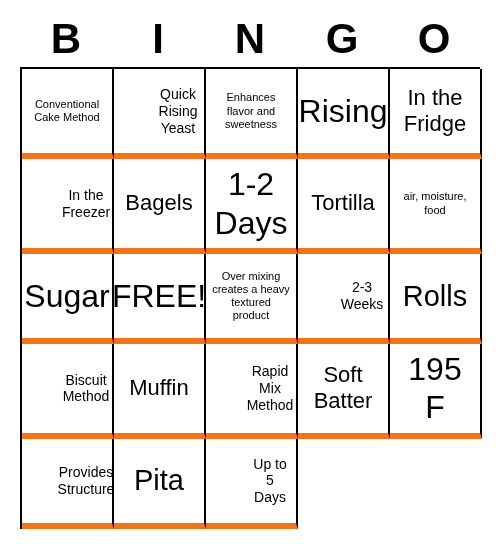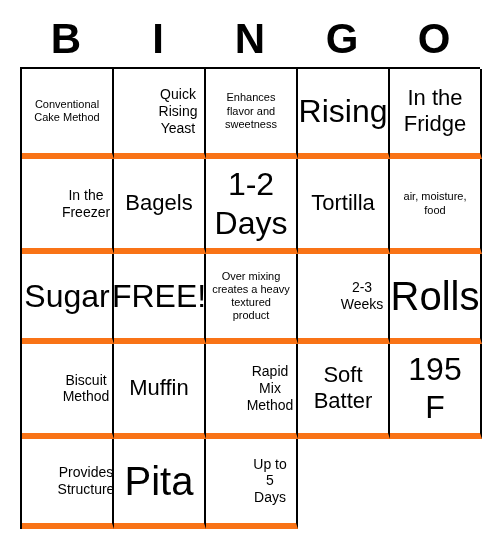--- a/index.html
+++ b/index.html
@@ -46,21 +46,21 @@
       padding: 6px;
       font-family: Arial, sans-serif;
     }
     .bingo-cell span {
       line-height: 1.2;
     }
     .size-small { font-size: 11px; }
     .size-medium { font-size: 14px; margin-left: 38px; }
     .size-large { font-size: 22px; }
     .size-xlarge { font-size: 32px; }
-    .size-xxlarge { font-size: 40px; }
+    .size-xxlarge { font-size: 29px; }
   </style>
 </head>
 <body>
 
 <div class="bingo-card">
   <div class="bingo-title">
     <span>B</span>
     <span>I</span>
     <span>N</span>
     <span>G</span>

